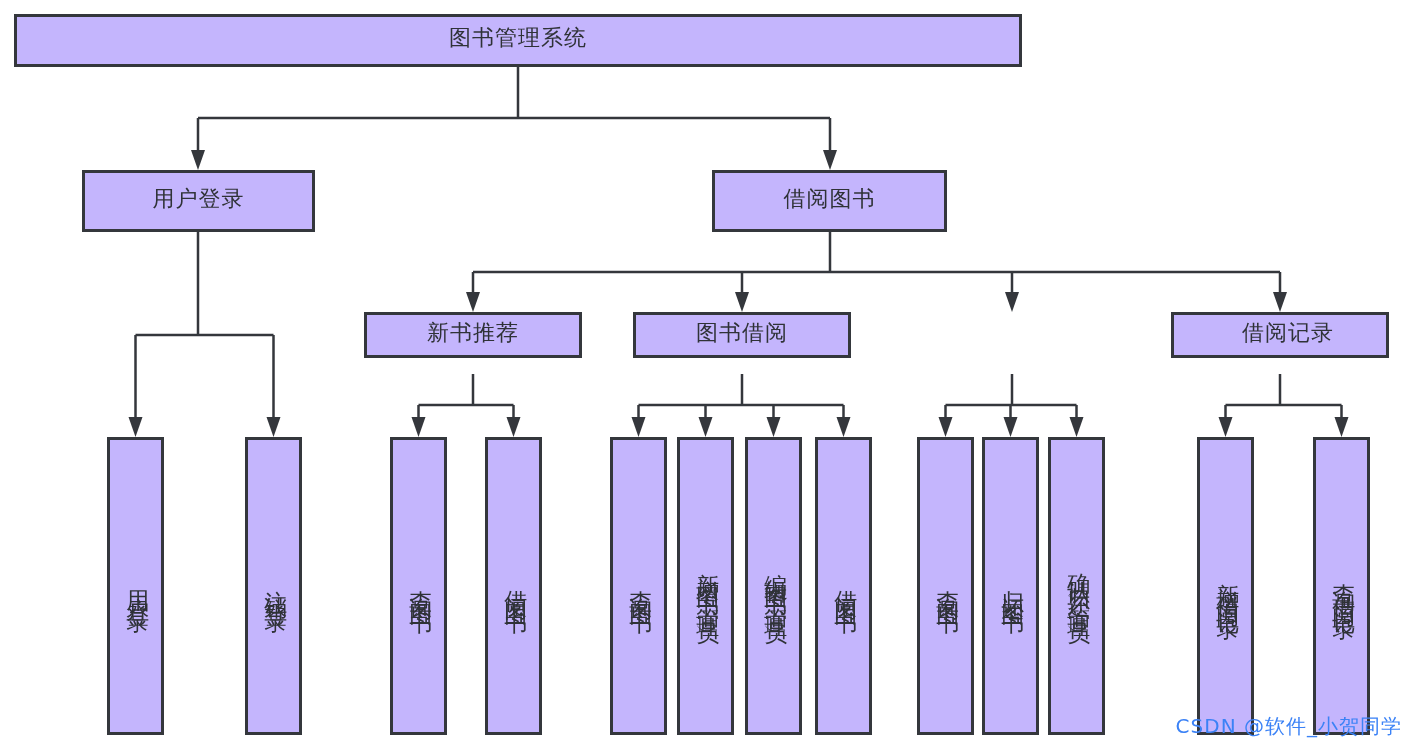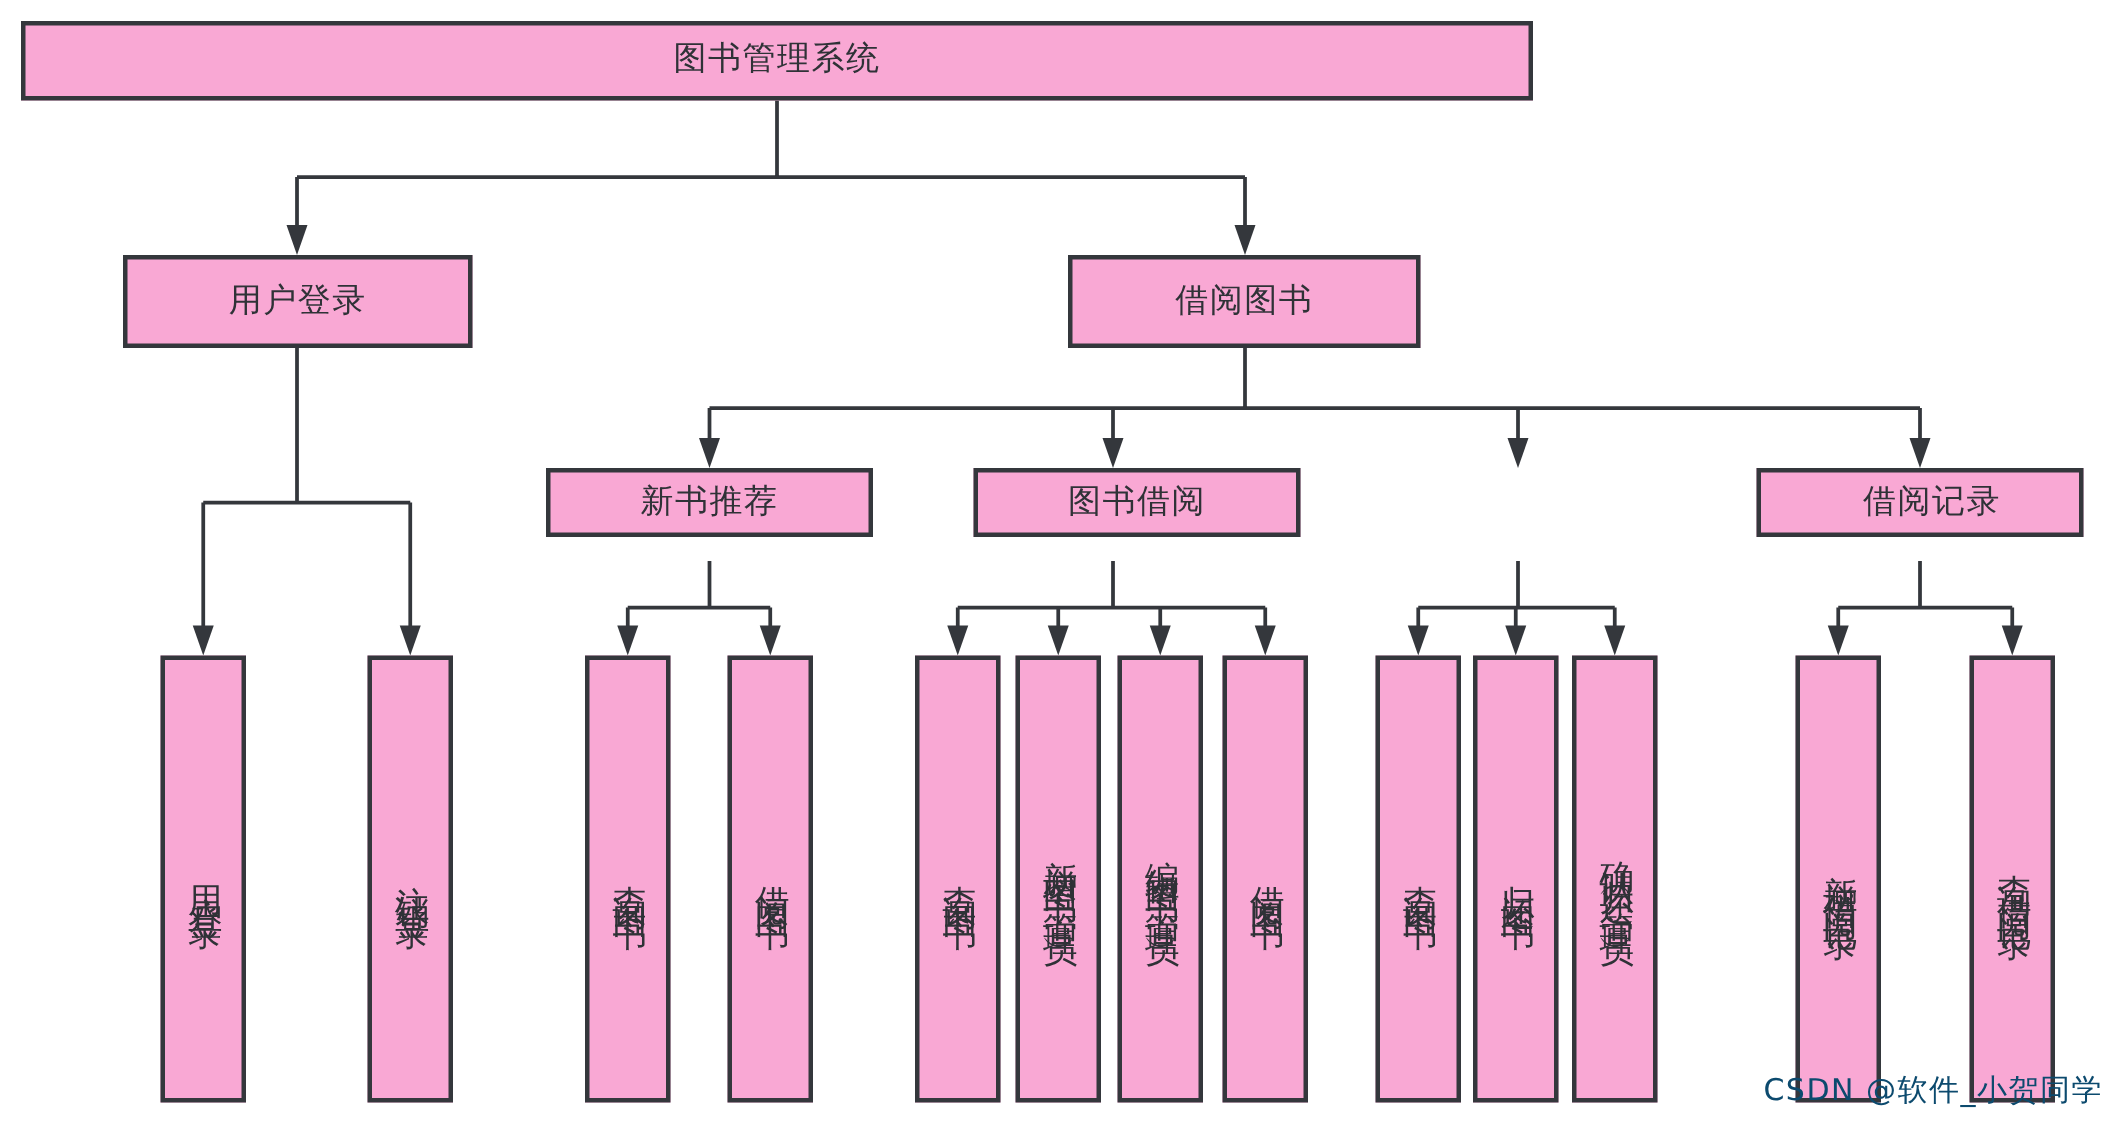--- a/index.html
+++ b/index.html
@@ -15,28 +15,29 @@
   }
 
   .connector-layer {
     position: absolute;
     left: 0; top: 0;
     width: 1405px; height: 747px;
   }
 
   .box {
     position: absolute;
-    background: #f9a8d4;
+    background: #c4b5fd;
     border: 3px solid #34373c;
     box-sizing: border-box;
     display: flex;
     align-items: center;
     justify-content: center;
     color: #2f3237;
     line-height: 1.2;
+    font-family: Liberation Mono, monospace;
   }
 
   .h-box { font-size: 22px; letter-spacing: 1px; white-space: nowrap; }
 
   .v-box {
     writing-mode: vertical-rl;   
     font-size: 23px;
     letter-spacing: 7px;
     width: 57px;
     height: 298px;
@@ -45,21 +46,21 @@
 
   .root-box   { left: 14px;  top: 14px;  width: 1008px; height: 53px; }
   .l2-box     { top: 170px; height: 62px; }
   .l3-box     { top: 312px; height: 46px; width: 218px; }
 
   .watermark {
     position: absolute;
     right: 3px;
     top: 713px;
     font-size: 20px;
-    color: #0c4a6e;
+    color: #3b82f6;
     letter-spacing: 1px;
     white-space: nowrap;
     z-index: 5;
   }
 </style>
 </head>
 <body>
 
 <div class="canvas">
 
@@ -110,21 +111,21 @@
   <div class="box h-box l2-box" style="left:82px; width:233px;">
     <span>用户登录</span>
   </div>
   <div class="box h-box l2-box" style="left:712px; width:235px;">
     <span>借阅图书</span>
   </div>
 
   <div class="box h-box l3-box" style="left:364px;">
     <span>新书推荐</span>
   </div>
-  <div class="box h-box l3-box" style="left:649px;">
+  <div class="box h-box l3-box" style="left:633px;">
     <span>图书借阅</span>
   </div>
   <div class="box h-box l3-box" style="left:1171px;padding-left:16px;">
     <span>借阅记录</span>
   </div>
 
   <div class="box v-box" style="left:107px;">
     <span>用户登录</span>
   </div>
   <div class="box v-box" style="left:245px;">

